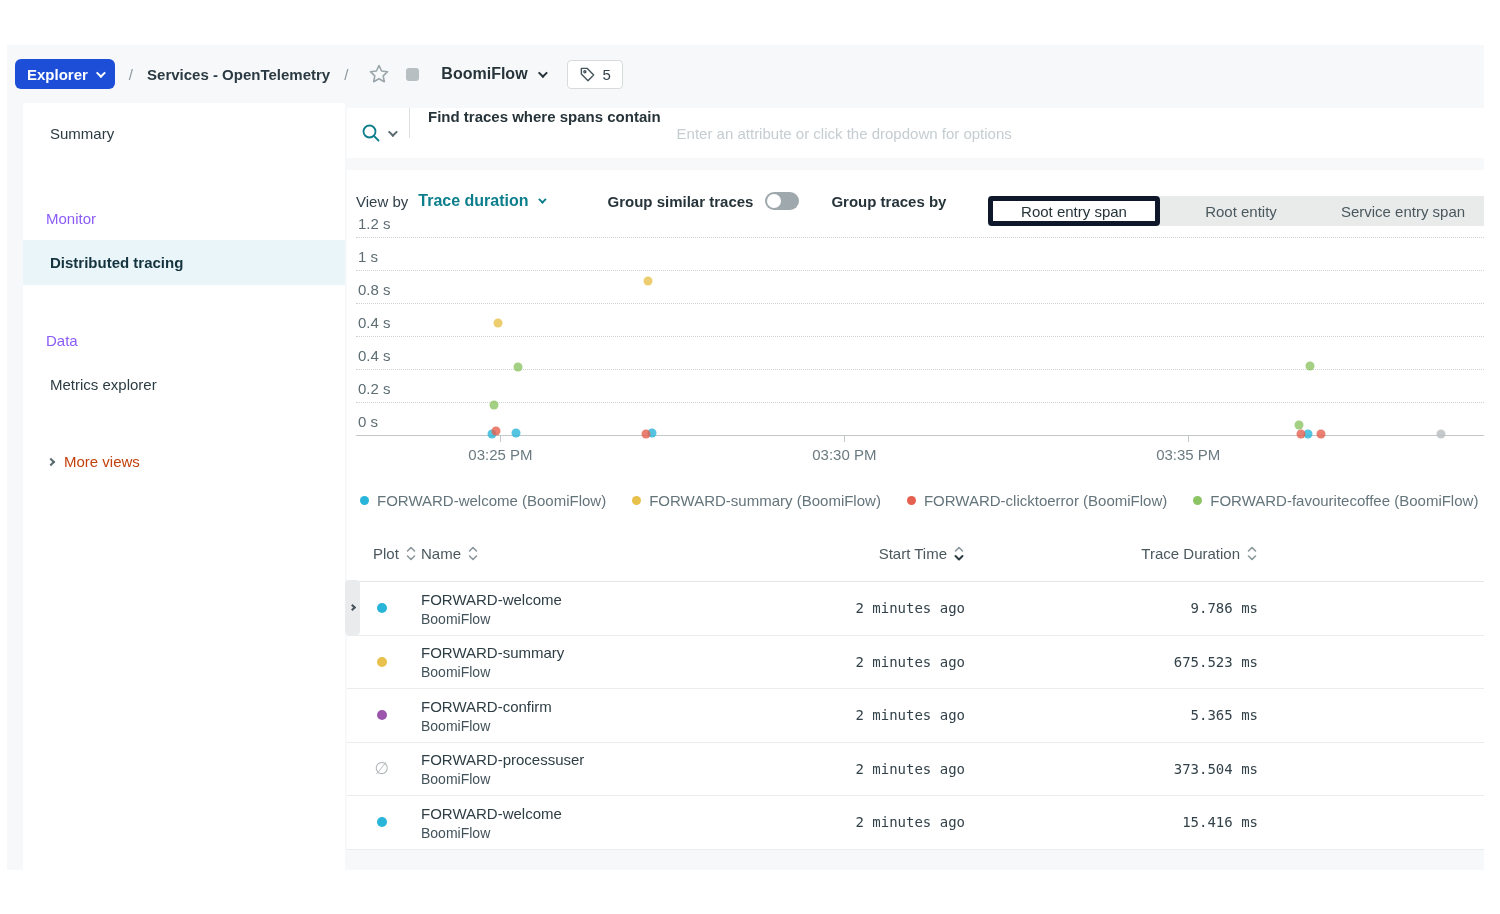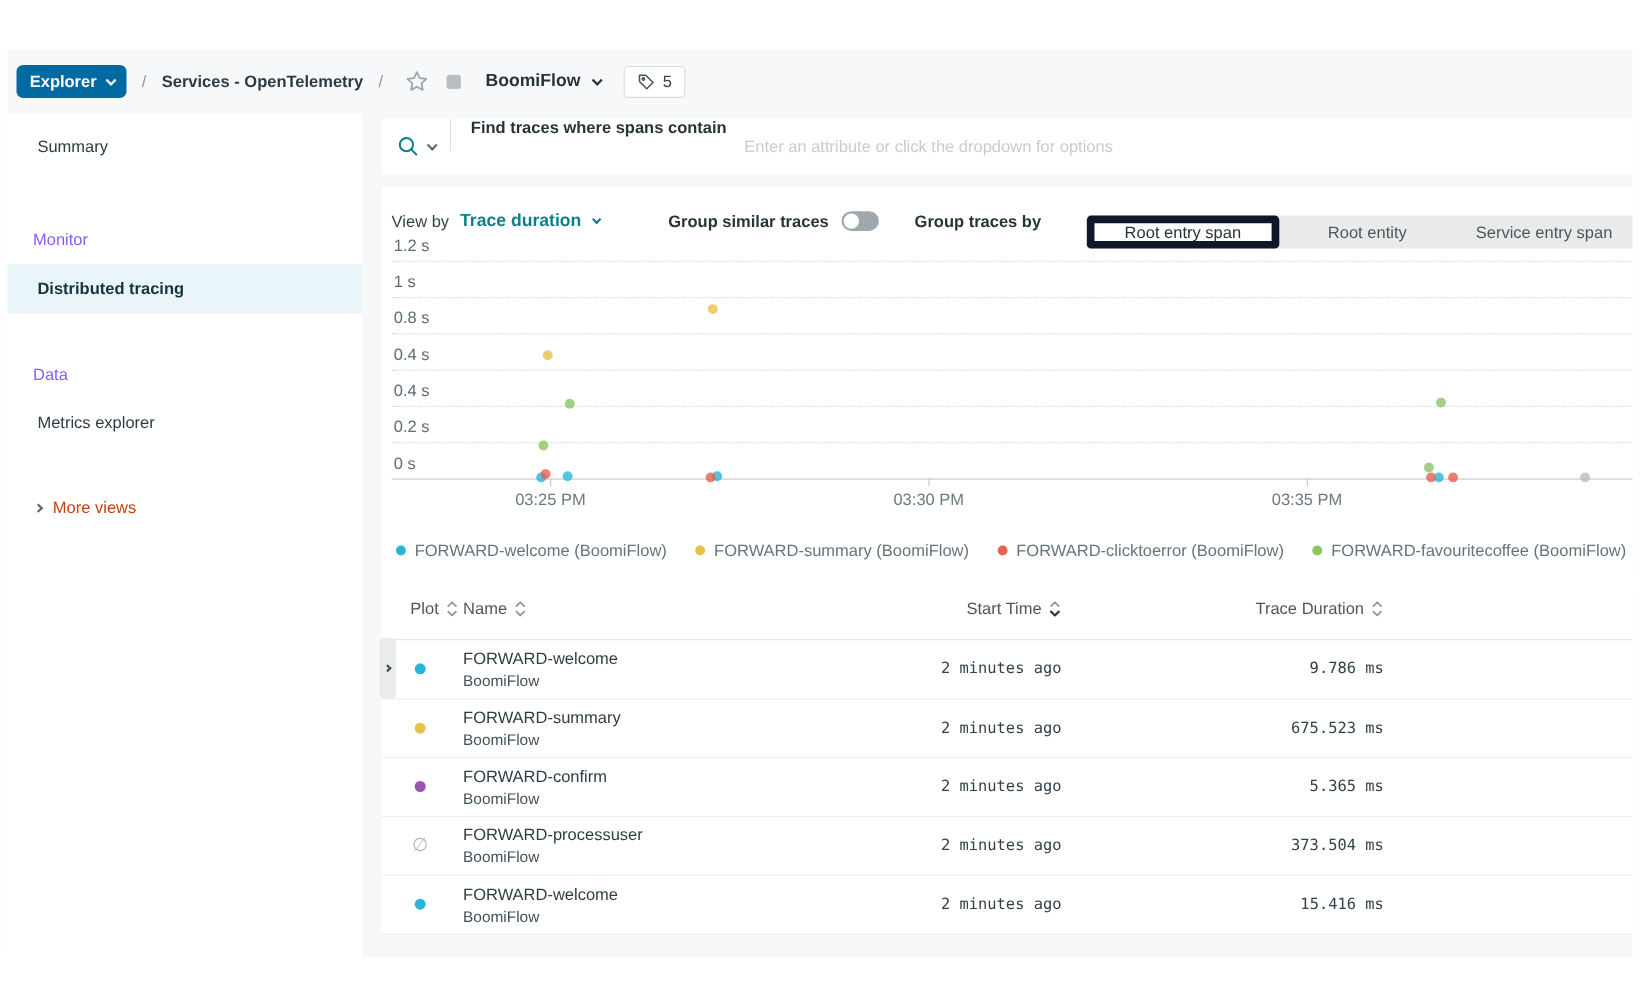--- a/index.html
+++ b/index.html
@@ -2,38 +2,38 @@
 <html><head>
 <meta charset="utf-8">
 <style>
   * { margin:0; padding:0; box-sizing:border-box; }
   html,body { width:1500px; height:914px; background:#ffffff;
     font-family:"Liberation Sans","DejaVu Sans",sans-serif; color:#33424a; overflow:hidden; }
   .canvas { position:absolute; left:7px; top:45px; width:1477px; height:825px; background:#f7f8f9; }
 
   
   .crumbbar { position:absolute; left:0; top:0; width:100%; height:58px; display:flex; align-items:center; }
-  .explorer-btn { margin-left:8px; height:30px; padding:0 12px; background:#0369a1; color:#fff;
+  .explorer-btn { margin-left:8px; height:30px; padding:0 12px; background:#1d4ed8; color:#fff;
     border:none; border-radius:6px; font-size:15px; font-weight:700; display:flex; align-items:center; gap:8px; cursor:pointer;
     font-family:inherit; }
   .chev { display:inline-block; width:7px; height:7px; border-right:2px solid currentColor; border-bottom:2px solid currentColor;
     transform:rotate(45deg) translateY(-2px); }
   .chev.right { transform:rotate(-45deg); }
   .crumb-sep { color:#8a979c; font-size:15px; margin:0 14px; }
   .crumb-link { font-size:15px; font-weight:600; color:#2b3a42; cursor:pointer; }
   .icon-btn { background:none; border:none; cursor:pointer; display:flex; align-items:center; padding:0; }
   .star-wrap { margin-left:6px; }
   .sq-icon { width:13px; height:13px; background:#b7bfc2; border-radius:3px; margin-left:16px; }
   .entity-name { font-size:16px; font-weight:700; color:#26343a; margin-left:22px; display:flex; align-items:center; gap:10px; cursor:pointer; }
   .entity-name .chev { color:#26343a; }
   .tag-btn { margin-left:22px; height:29px; padding:0 11px; background:#fff; border:1px solid #d8dbdc; border-radius:4px;
     display:flex; align-items:center; gap:7px; font-size:15px; color:#33424a; cursor:pointer; font-family:inherit; }
 
   
-  .sidebar { position:absolute; left:0; top:58px; width:322px; height:767px; background:#fff; }
+  .sidebar { position:absolute; left:16px; top:58px; width:322px; height:767px; background:#fff; }
   .side-item { font-size:15px; color:#2c3c43; padding:10px 0 10px 27px; cursor:pointer; }
   .side-section { font-size:15px; color:#8b5cf6; padding:9px 0 9px 23px; }
   .side-item.first { margin-top:12px; }
   .side-section.monitor { margin-top:49px; }
   .side-item.active { background:#e9f5f8; color:#14333e; font-weight:700; padding-top:14px; padding-bottom:14px; margin-top:4px; }
   .side-section.data { margin-top:38px; }
   .side-item.metrics { margin-top:8px; }
   .more-views { margin-top:50px; display:flex; align-items:center; gap:10px; padding-left:25px; font-size:15px; color:#c2410c; cursor:pointer; }
   .more-views .chev { width:6px; height:6px; color:#5a6a70; }
 
@@ -51,21 +51,21 @@
   .controls { position:absolute; left:0; top:14px; width:100%; height:34px; display:flex; align-items:center; }
   .viewby-label { font-size:15px; color:#33424a; margin-left:9px; }
   .viewby-value { font-size:16px; font-weight:700; color:#0d7e8c; margin-left:10px; display:flex; align-items:center; gap:9px; cursor:pointer; }
   .viewby-value .chev { width:6px; height:6px; }
   .grp-label { font-size:15px; font-weight:600; color:#26343a; margin-left:64px; }
   .toggle { margin-left:12px; width:34px; height:18px; background:#9fa8ac; border-radius:9px; position:relative; cursor:pointer; border:none; }
   .toggle .knob { position:absolute; left:2px; top:2px; width:14px; height:14px; background:#fff; border-radius:50%; }
   .grpby-label { font-size:15px; font-weight:600; color:#26343a; margin-left:32px; }
   .seg { position:absolute; right:0; top:12px; width:496px; height:30px; background:#e9ebeb; display:flex; }
   .seg-item { flex:1; display:flex; align-items:center; justify-content:center; font-size:15px; color:#4a585e; cursor:pointer; }
-  .seg-item.sel { background:#fff; border:7px solid #0f172a; border-radius:4px; color:#26343a; }
+  .seg-item.sel { background:#fff; border:5px solid #0f172a; border-radius:4px; color:#26343a; }
 
   .plot { position:absolute; left:9px; top:52px; width:1128px; height:213px; }
   .gridline { position:absolute; left:0; width:100%; border-top:1px dotted #ced2d3; }
   .gridline.base { border-top:1px solid #c3c7c8; }
   .ylab { position:absolute; left:2px; font-size:15px; color:#5d6d73; }
   .xtick { position:absolute; width:1px; height:7px; background:#c3c7c8; top:213px; }
   .xlab { position:absolute; top:224px; font-size:15px; color:#6b7b81; transform:translateX(-50%); white-space:nowrap; }
   .pt { position:absolute; width:9px; height:9px; border-radius:50%; opacity:0.8; transform:translate(-50%,-50%); cursor:pointer; }
 
   .legend { position:absolute; left:13px; top:318px; width:1120px; height:24px; display:flex; align-items:center; gap:26px;

